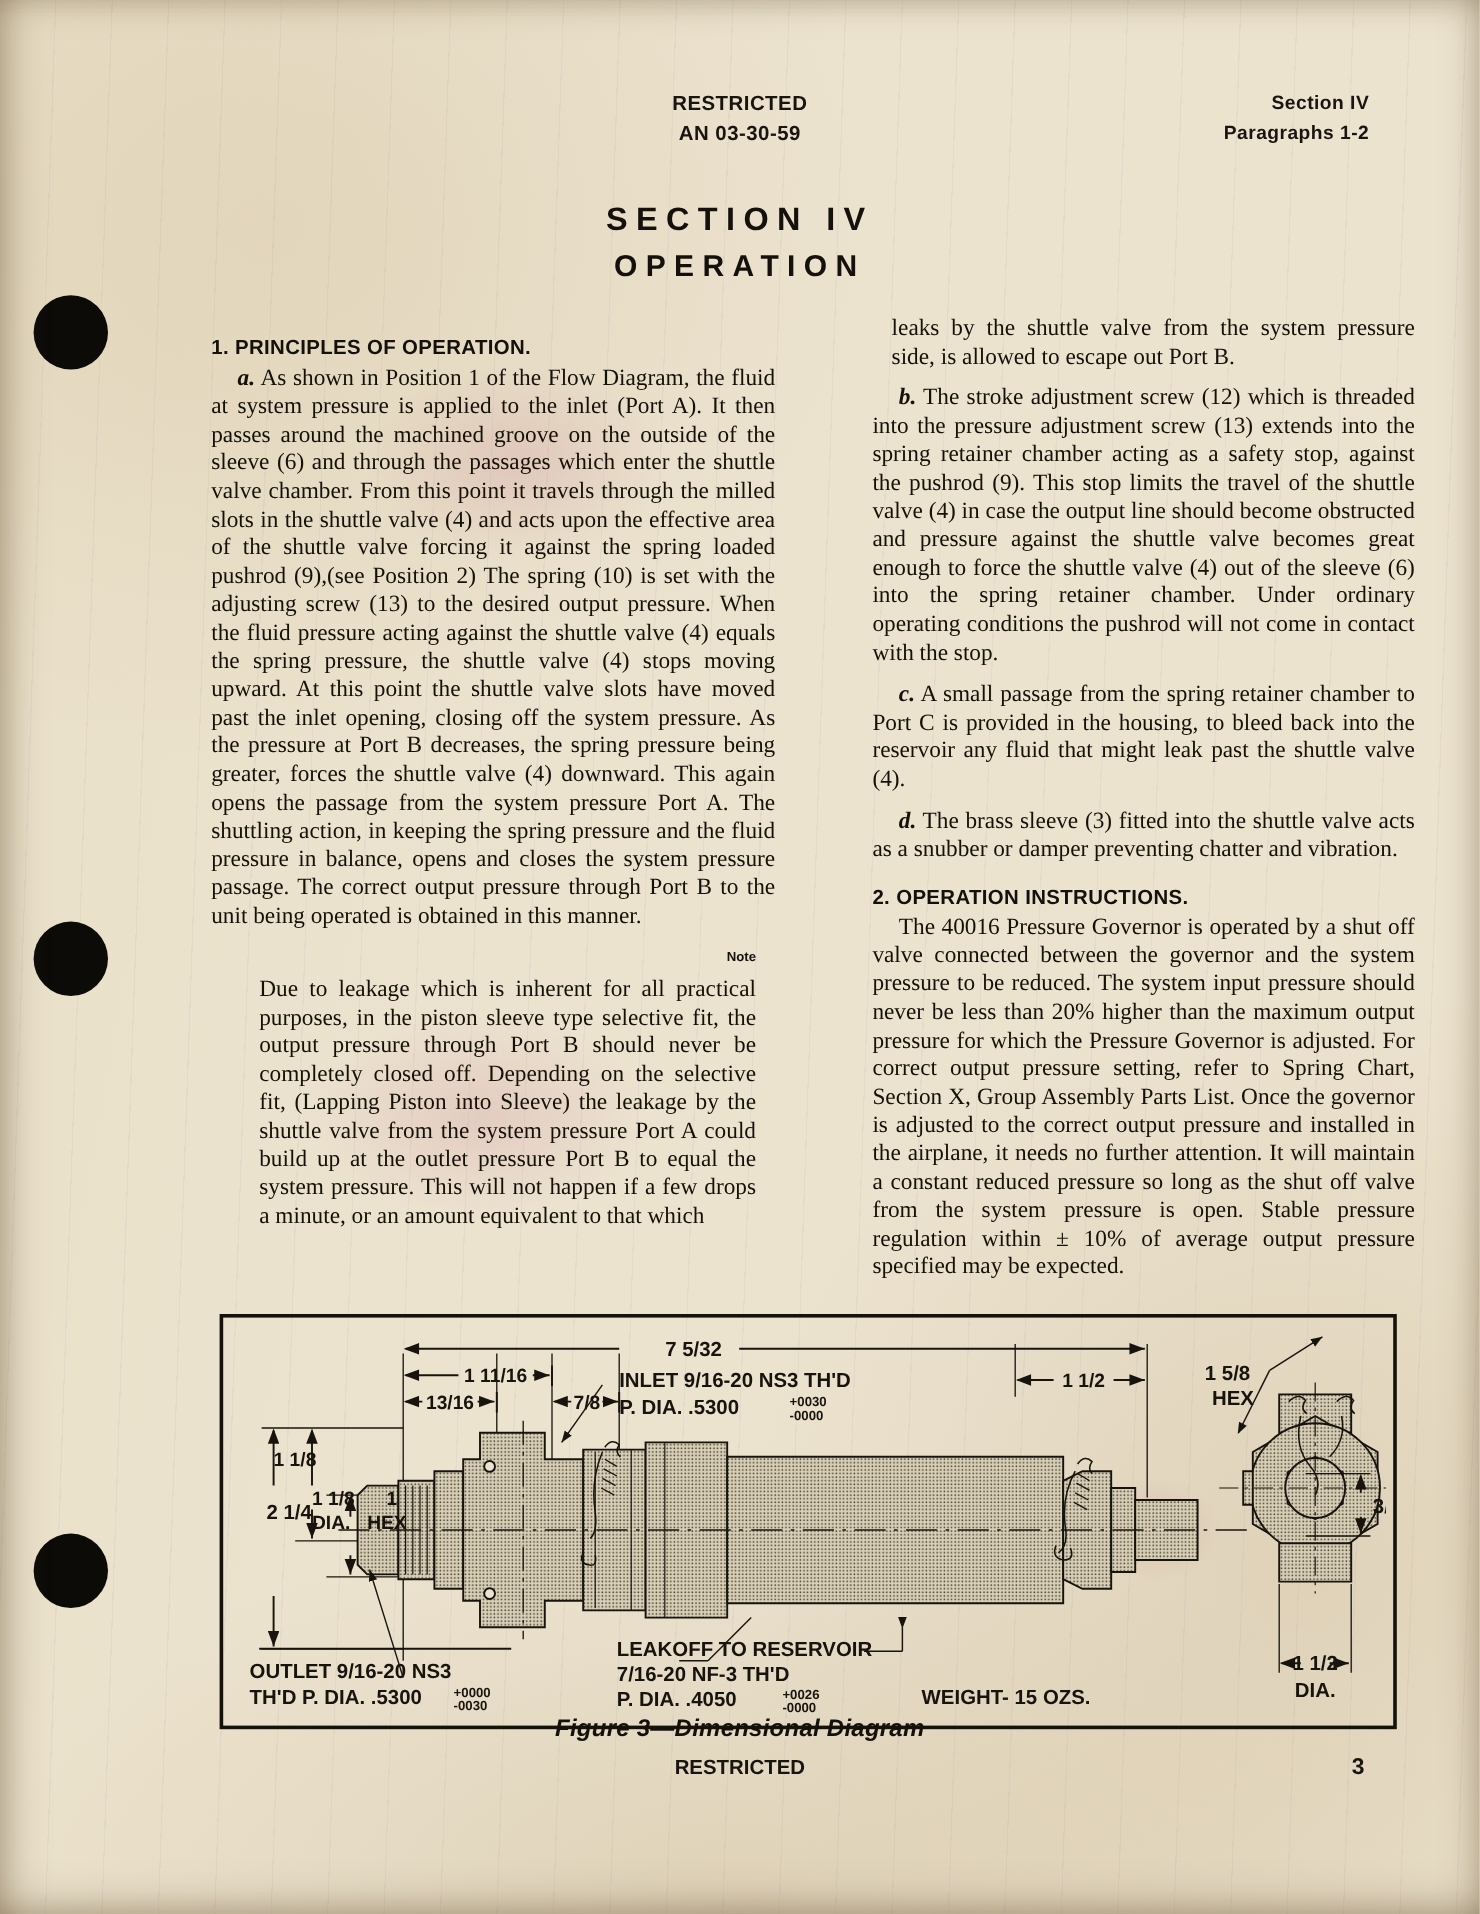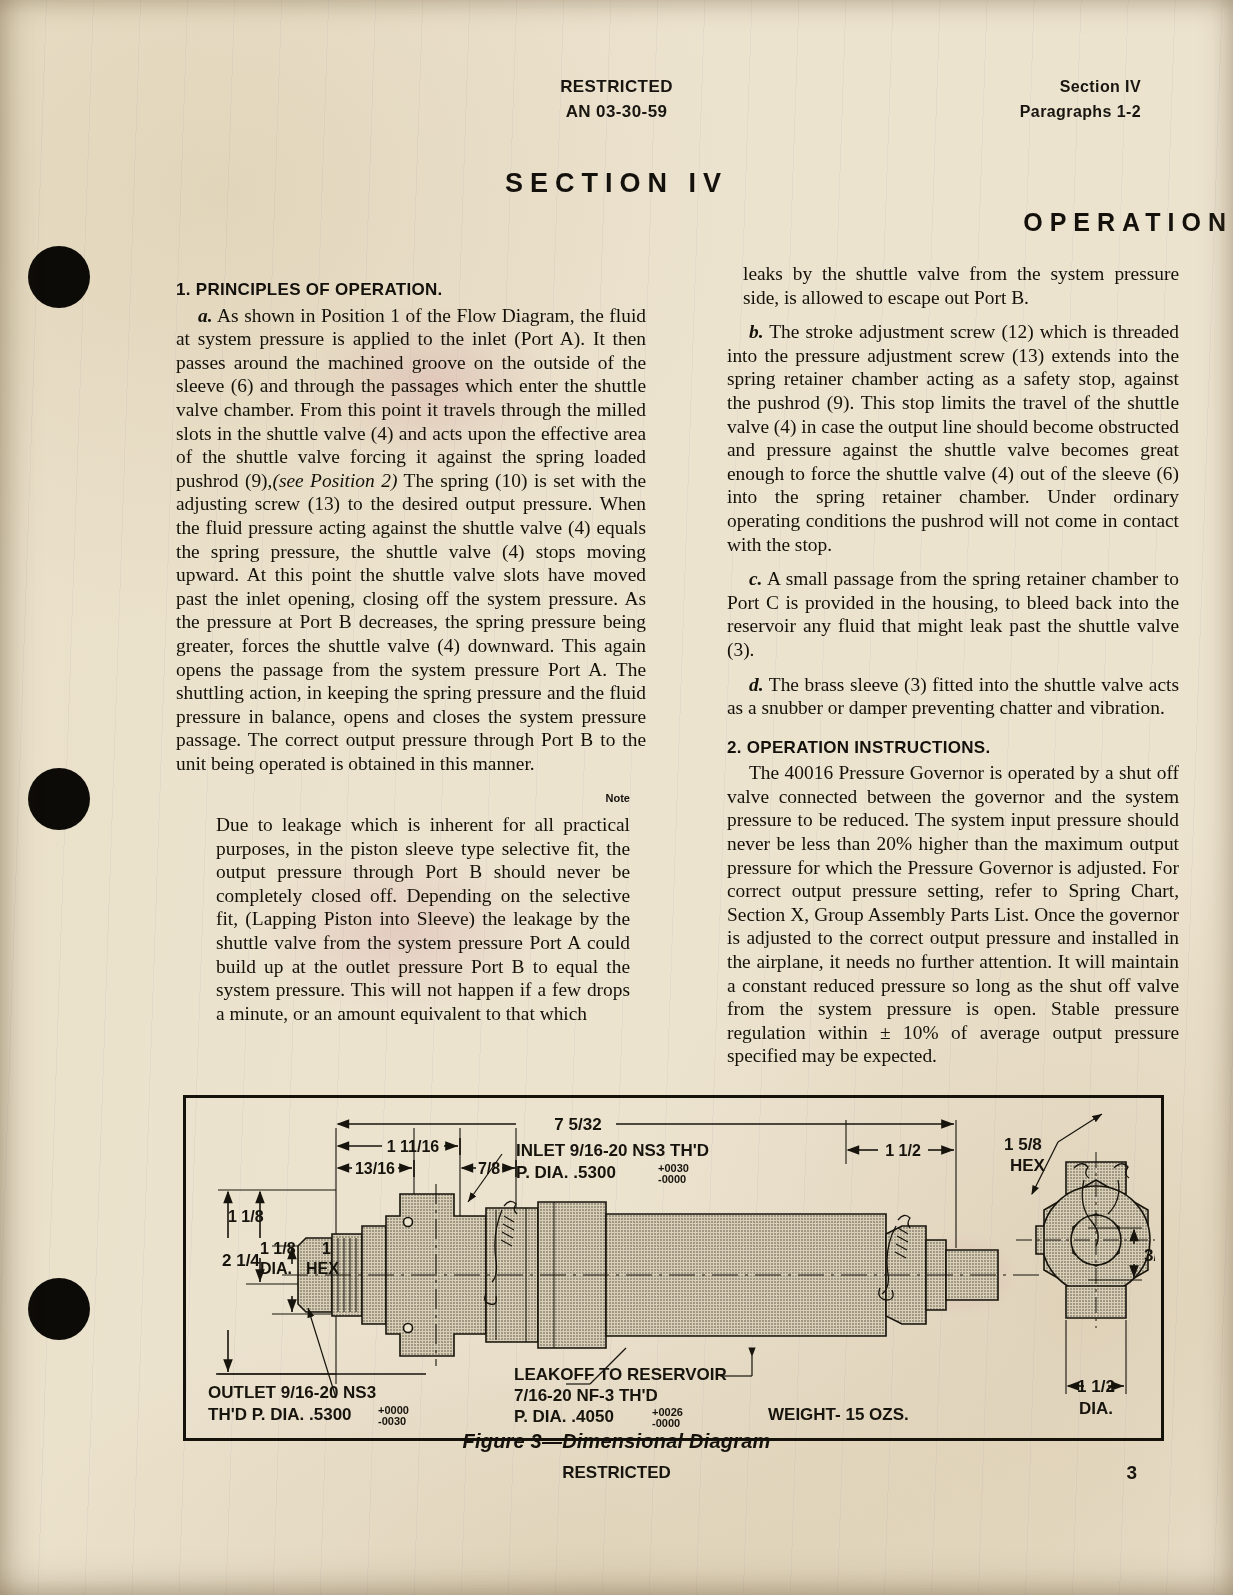--- a/index.html
+++ b/index.html
@@ -35,36 +35,36 @@
   
   .hdr{position:absolute;font-family:"Liberation Sans",sans-serif;font-weight:bold;
        color:#181510;letter-spacing:.4px;}
   .hdr-c{left:0;right:0;top:74px;text-align:center;font-size:17px;line-height:25px;}
   .hdr-r{right:92px;top:74px;text-align:right;font-size:16px;line-height:25px;}
 
   .sect-title{position:absolute;left:0;right:0;text-align:center;
     font-family:"Liberation Sans",sans-serif;font-weight:bold;color:#14110c;
     letter-spacing:7px;}
   .sect-title.a{top:168px;font-size:27px;}
-  .sect-title.b{top:208px;font-size:25px;text-align:right;}
+  .sect-title.b{top:208px;font-size:25px;}
 
   
   .col{position:absolute;top:262px;width:470px;color:#141109;
        font-size:19.4px;line-height:23.6px;text-align:justify;}
   .col.left{left:176px;}
   .col.right{left:727px;width:452px;}
 
   .h-num{font-family:"Liberation Sans",sans-serif;font-weight:bold;
          font-size:17px;letter-spacing:.3px;margin:16px 0 2px 0;color:#14110c;}
   .h-num.spaced{margin-top:16px;}
   .seefig{font-style:italic;margin:0 0 1px 22px;font-size:19px;}
   p.para{margin:0;text-indent:22px;}
   p.para + p.para{margin-top:11px;}
   .lead{font-style:italic;font-weight:bold;}
-  .ital{font-style:italic;}
+  .ital{}
 
   .note-wrap{margin-top:12px;padding:0 16px 0 40px;}
   .note-hd{font-family:"Liberation Sans",sans-serif;font-weight:bold;font-size:11px;
            text-align:right;margin-bottom:2px;color:#14110c;}
   .note-bd{font-size:19.4px;line-height:23.6px;text-align:justify;}
 
   
   .fig-box{position:absolute;left:183px;top:1083px;width:975px;height:340px;
            border:3px solid #15120c;background:rgba(255,255,255,0.02);margin-top:12px;}
   .fig-cap{position:absolute;left:0;right:0;top:1430px;text-align:center;
@@ -109,21 +109,21 @@
 
   <div class="note-wrap">
     <div class="note-hd">Note</div>
     <div class="note-bd">Due to leakage which is inherent for all practical purposes, in the piston sleeve type selective fit, the output pressure through Port B should never be completely closed off. Depending on the selective fit, (Lapping Piston into Sleeve) the leakage by the shuttle valve from the system pressure Port A could build up at the outlet pressure Port B to equal the system pressure. This will not happen if a few drops a minute, or an amount equivalent to that which</div>
   </div>
 </div>
 
 <div class="col right">
   <div style="padding:0 0 0 16px;">leaks by the shuttle valve from the system pressure side, is allowed to escape out Port B.</div>
   <p class="para" style="margin-top:11px;"><span class="lead">b.</span><span> The stroke adjustment screw (12) which is threaded into the pressure adjustment screw (13) extends into the spring retainer chamber acting as a safety stop, against the pushrod (9). This stop limits the travel of the shuttle valve (4) in case the output line should become obstructed and pressure against the shuttle valve becomes great enough to force the shuttle valve (4) out of the sleeve (6) into the spring retainer chamber. Under ordinary operating conditions the pushrod will not come in contact with the stop.</span></p>
-  <p class="para"><span class="lead">c.</span><span> A small passage from the spring retainer chamber to Port C is provided in the housing, to bleed back into the reservoir any fluid that might leak past the shuttle valve (3).</span></p>
+  <p class="para"><span class="lead">c.</span><span> A small passage from the spring retainer chamber to Port C is provided in the housing, to bleed back into the reservoir any fluid that might leak past the shuttle valve (4).</span></p>
   <p class="para"><span class="lead">d.</span><span> The brass sleeve (3) fitted into the shuttle valve acts as a snubber or damper preventing chatter and vibration.</span></p>
   <div class="h-num spaced">2. OPERATION INSTRUCTIONS.</div>
   <p class="para">The 40016 Pressure Governor is operated by a shut off valve connected between the governor and the system pressure to be reduced. The system input pressure should never be less than 20% higher than the maximum output pressure for which the Pressure Governor is adjusted. For correct output pressure setting, refer to Spring Chart, Section X, Group Assembly Parts List. Once the governor is adjusted to the correct output pressure and installed in the airplane, it needs no further attention. It will maintain a constant reduced pressure so long as the shut off valve from the system pressure is open. Stable pressure regulation within ± 10% of average output pressure specified may be expected.</p>
 </div>
 
 <div class="fig-box">
 <svg width="969" height="334" viewBox="0 0 969 334">
   <defs>
     <pattern id="hatch" width="3" height="3" patternUnits="userSpaceOnUse">
       <rect width="3" height="3" fill="#d8cfb6"></rect>

